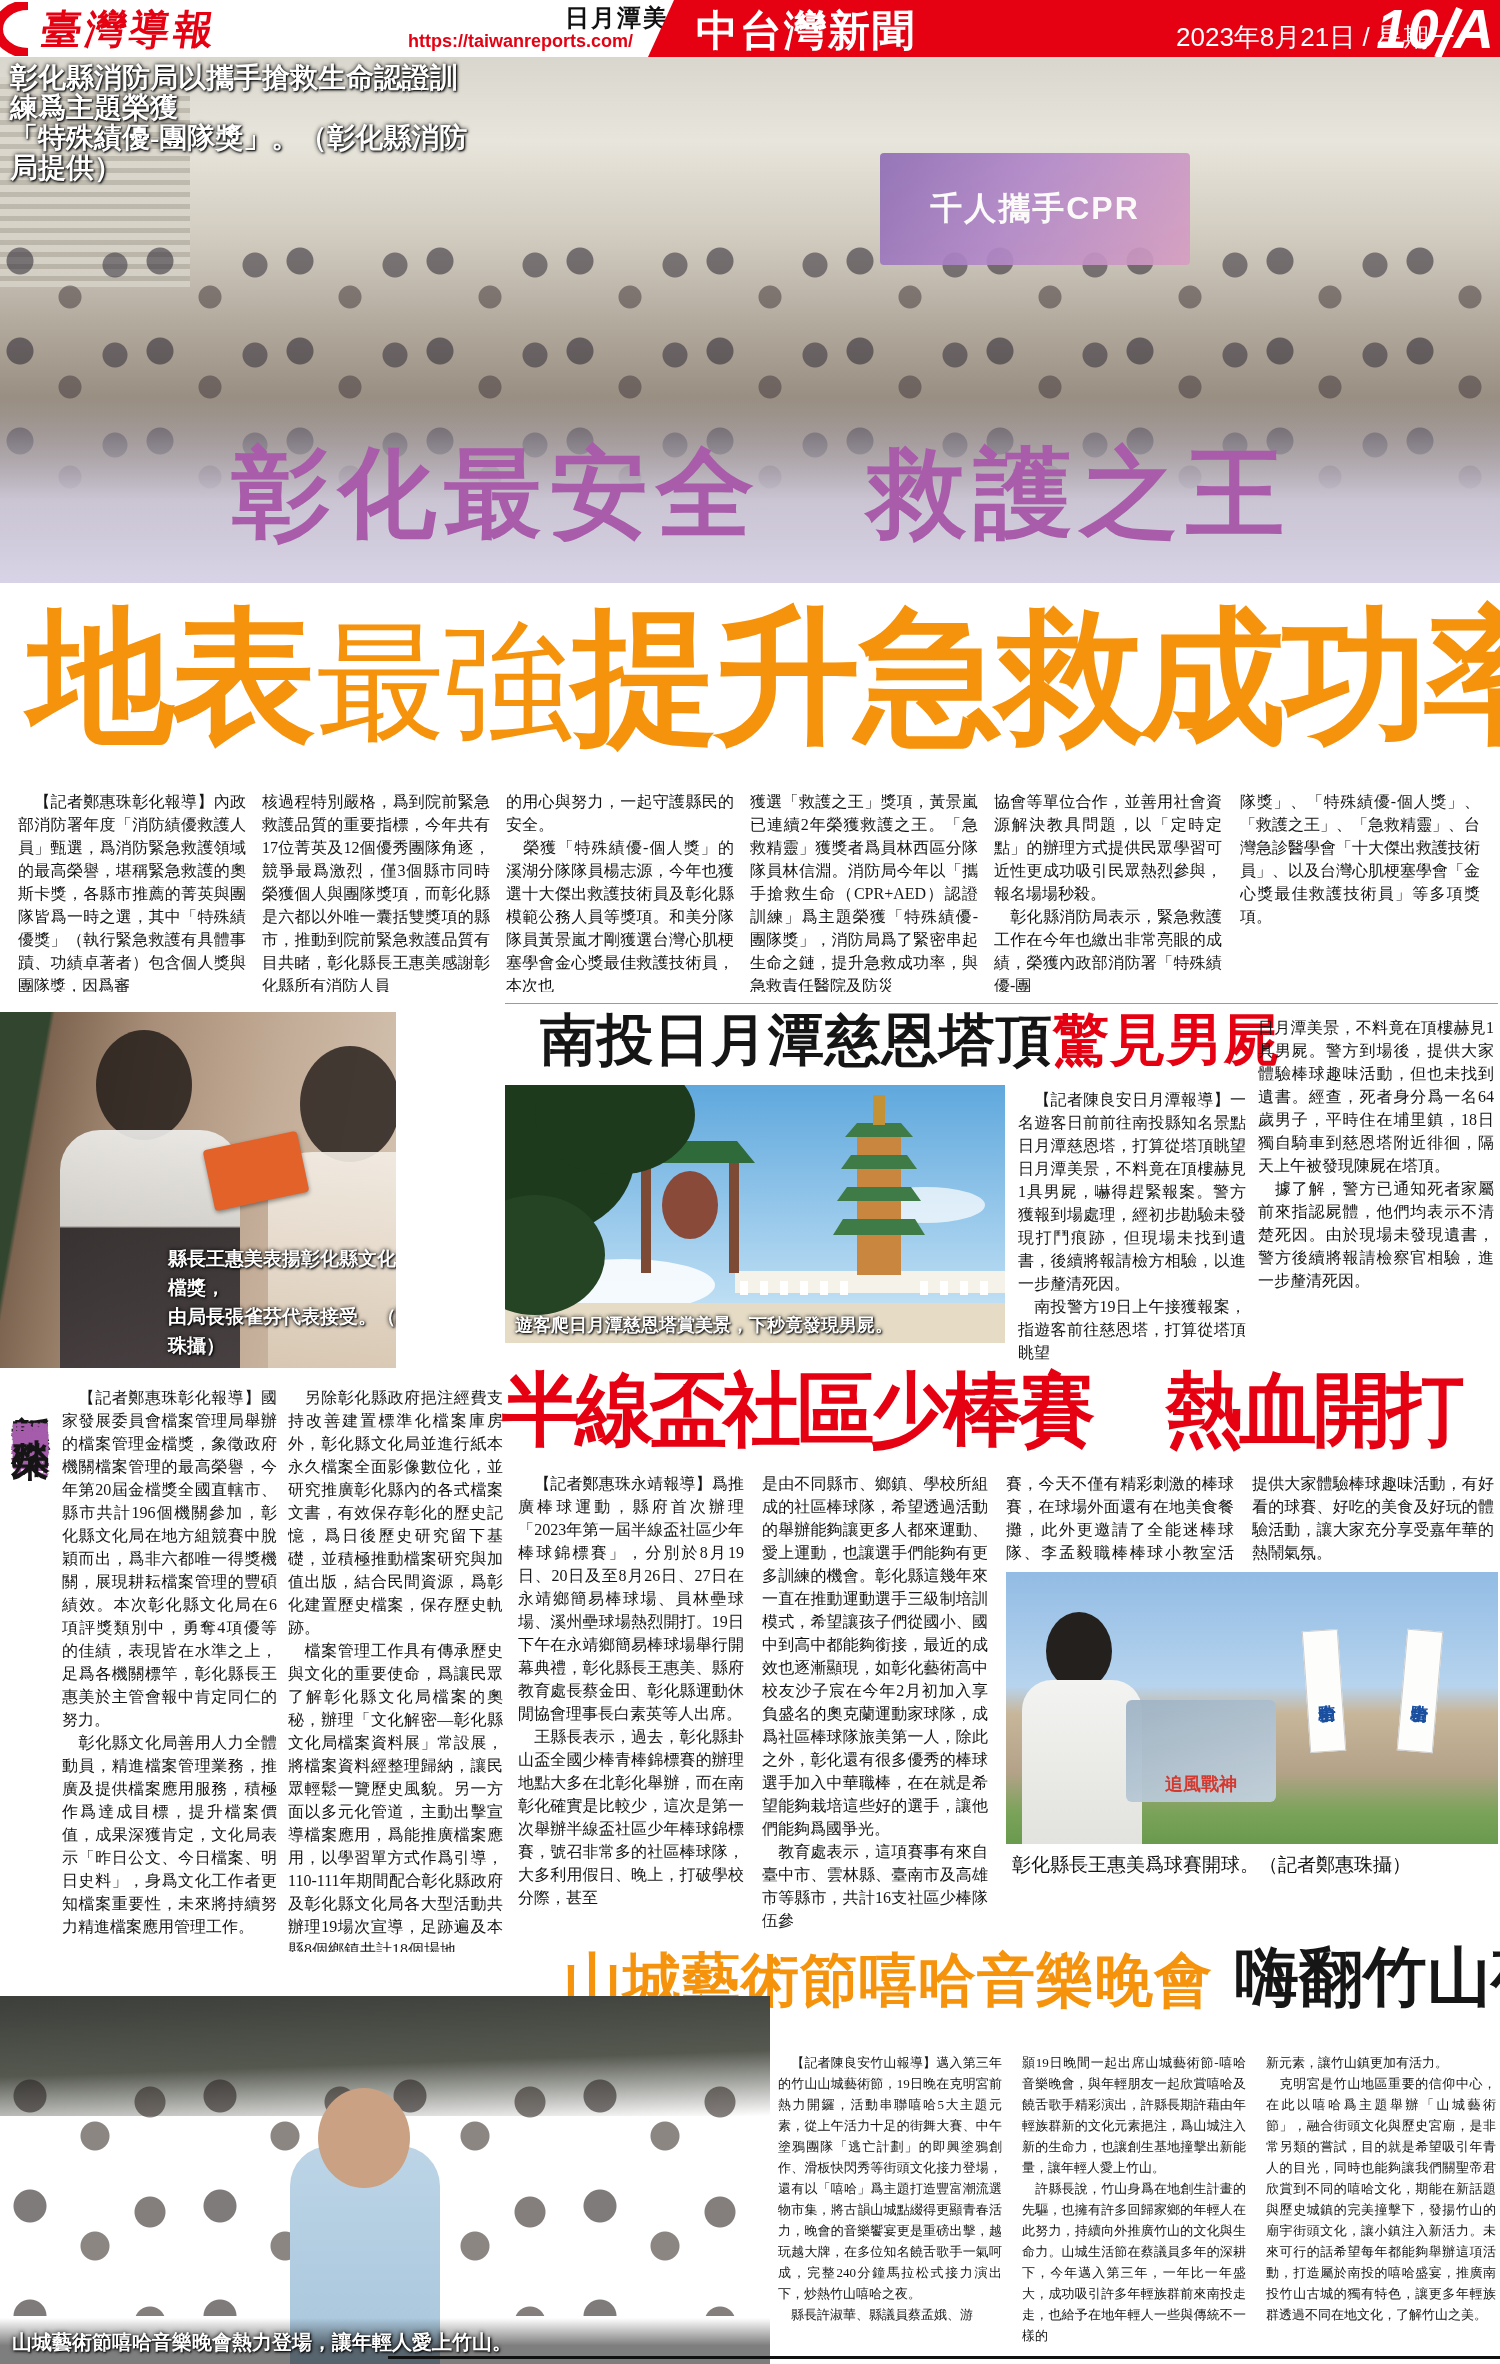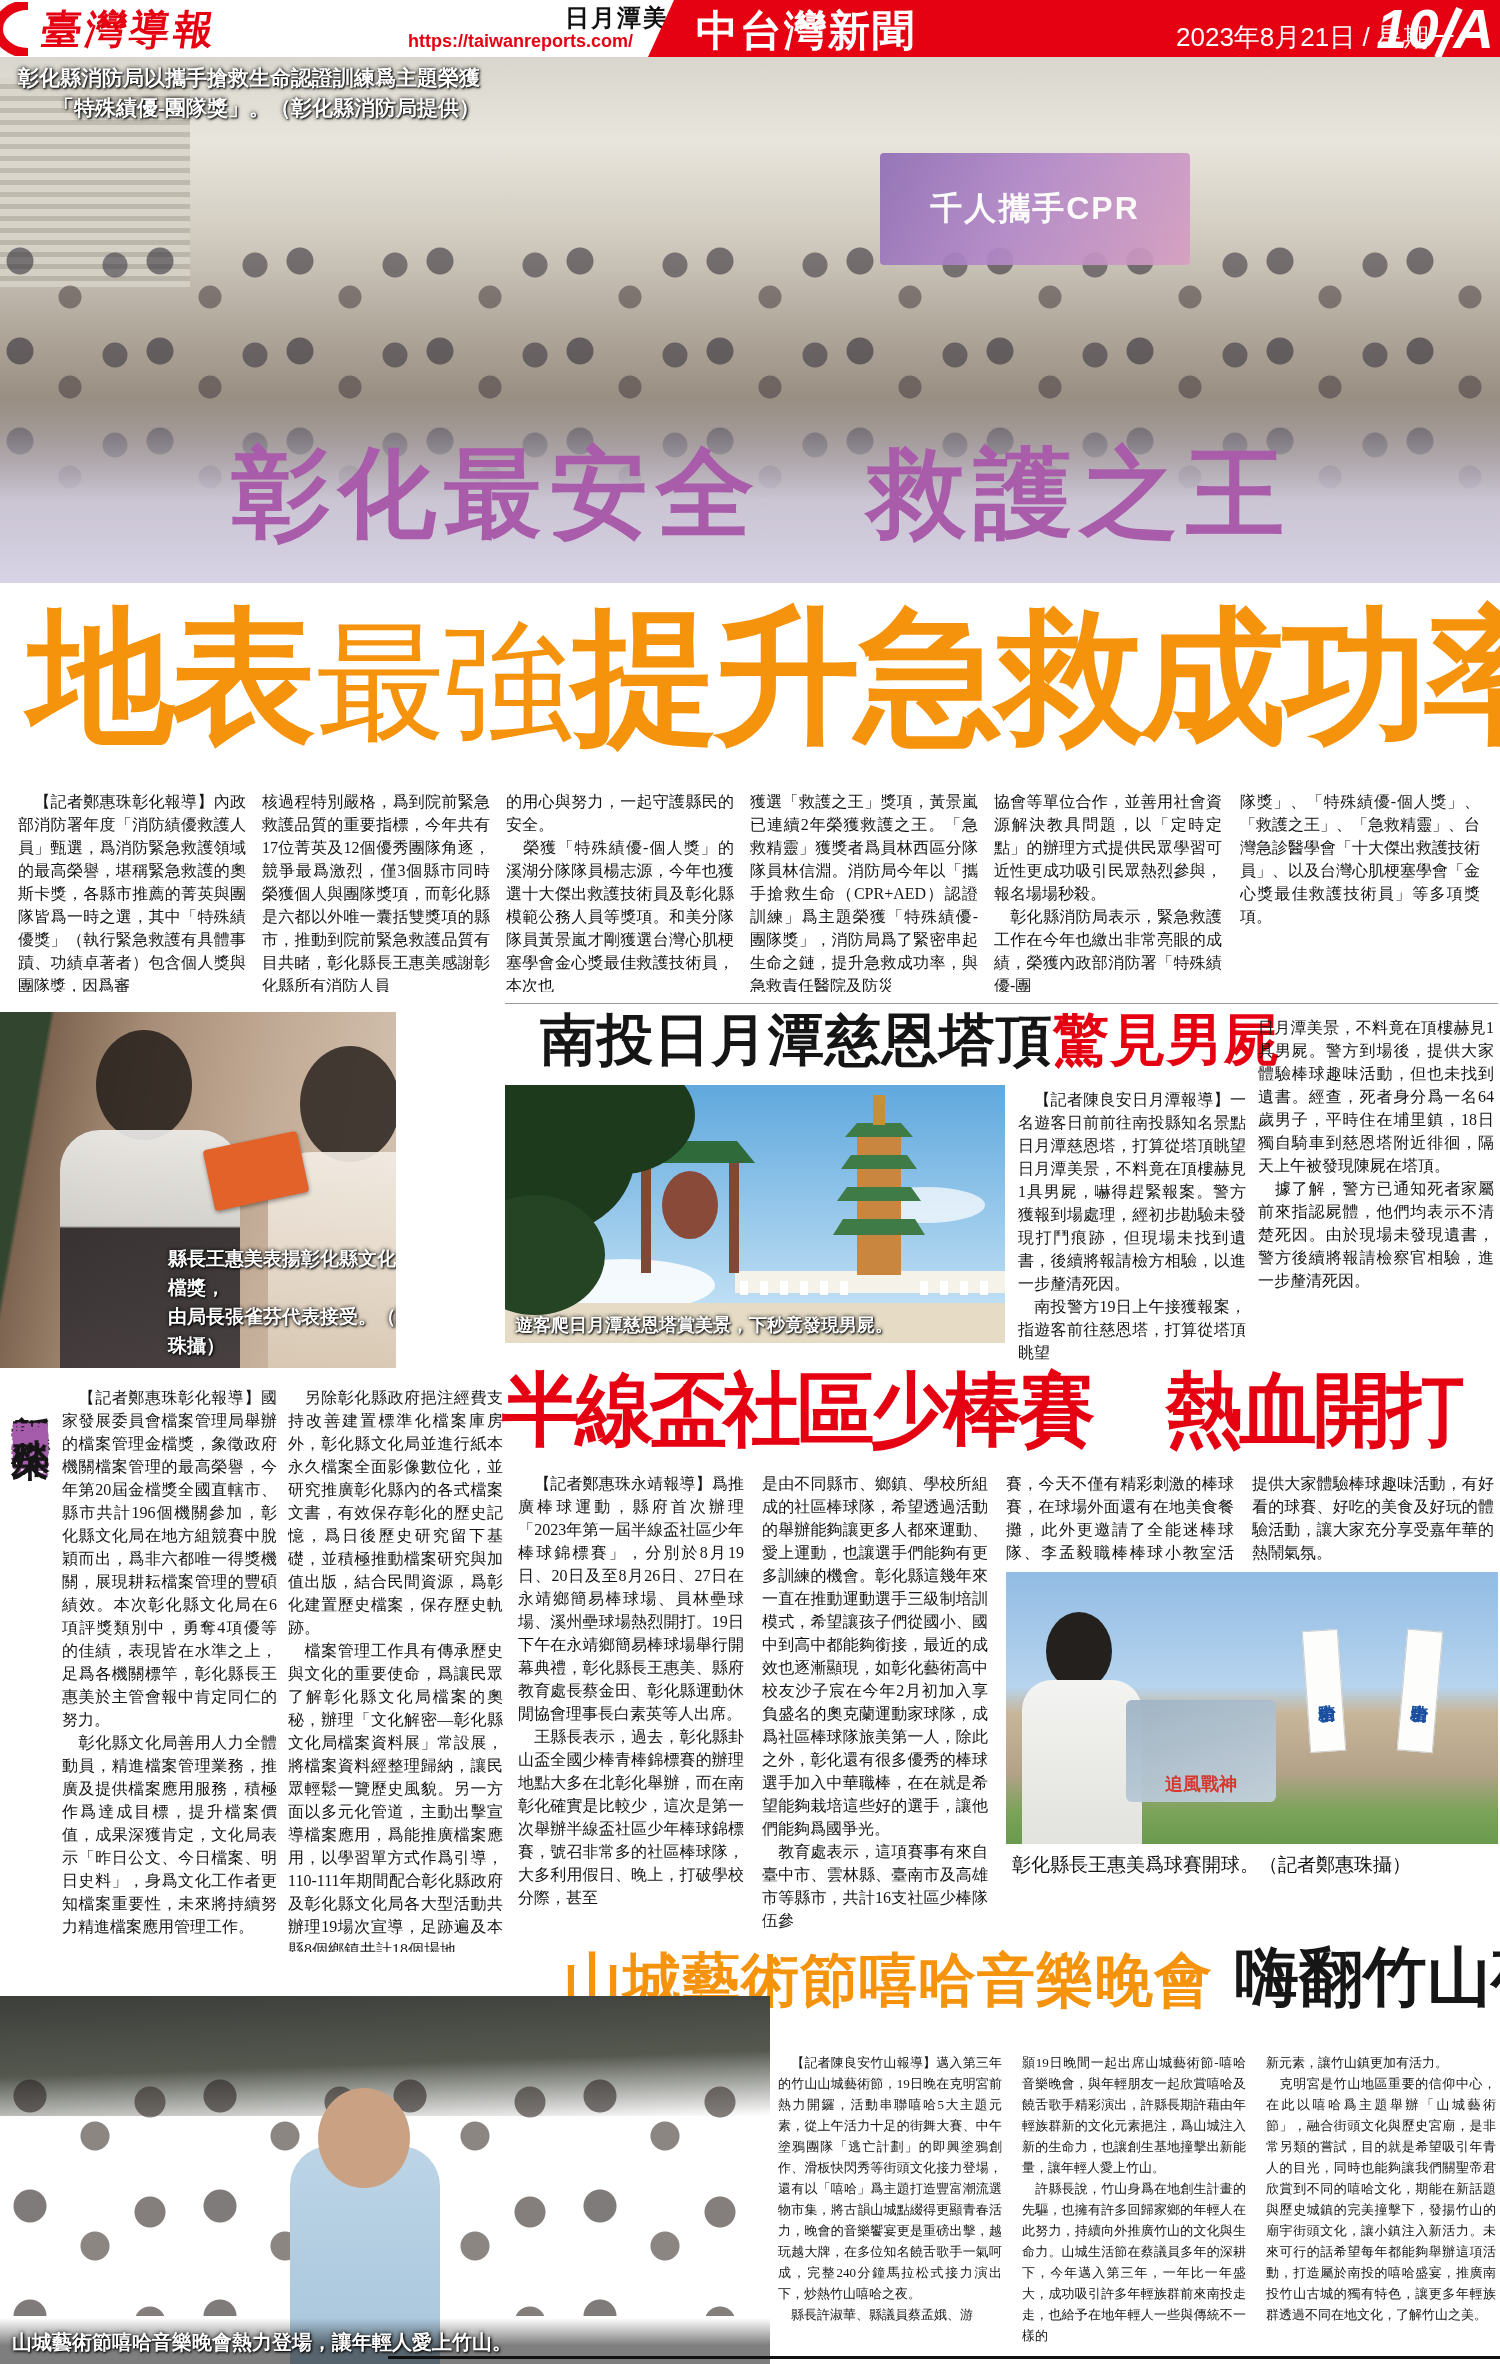--- a/index.html
+++ b/index.html
@@ -40,22 +40,22 @@
     background:linear-gradient(120deg,#8e6bb5 0%,#b287c9 45%,#d79ec2 100%);
     color:#fff;font-family:"Liberation Sans","DejaVu Sans",sans-serif;font-weight:700;
     font-size:32px;display:flex;align-items:center;justify-content:center;letter-spacing:2px;opacity:.9;}
   .crowd-dots{position:absolute;top:180px;left:0;width:1500px;height:260px;opacity:.55;
     background-image:radial-gradient(circle 14px at 20px 24px,#2c2733 0 13px,transparent 14px),
                      radial-gradient(circle 12px at 70px 60px,#4a3f42 0 11px,transparent 12px),
                      radial-gradient(circle 13px at 115px 28px,#35303c 0 12px,transparent 13px);
     background-size:140px 90px;}
   .lavender-fade{position:absolute;bottom:0;left:0;width:1500px;height:185px;
     background:linear-gradient(180deg,rgba(216,211,230,0) 0%,rgba(216,211,230,.85) 55%,#d8d3e6 100%);}
-  .lead-caption{position:absolute;top:6px;left:10px;width:470px;font-size:21px;line-height:30px;
-    color:#fff;white-space:pre-line;text-shadow:0 0 4px #000,1px 1px 2px #000;font-weight:700;text-align:right;}
+  .lead-caption{position:absolute;top:6px;left:10px;width:470px;font-size:28px;line-height:30px;
+    color:#fff;white-space:pre-line;text-shadow:0 0 4px #000,1px 1px 2px #000;font-weight:700;}
   .kicker{position:absolute;top:388px;left:0;width:1500px;text-align:center;
     font-size:98px;font-weight:900;color:#a95caa;letter-spacing:8px;line-height:1;padding-left:12px;}
   
   .h1-orange{position:absolute;top:594px;left:28px;width:1460px;height:156px;color:#f6930c;
     display:flex;align-items:flex-end;font-family:"Liberation Sans","DejaVu Sans",sans-serif;
     line-height:1;letter-spacing:-4px;white-space:nowrap;}
   .h1a,.h1c{font-size:146px;font-weight:900;}
   .h1b{font-size:130px;font-weight:500;font-family:"Liberation Serif","DejaVu Serif",serif;padding:0 4px 2px 4px;}
   
   .coltxt{position:absolute;font-size:16px;line-height:23px;text-align:justify;color:#141414;

